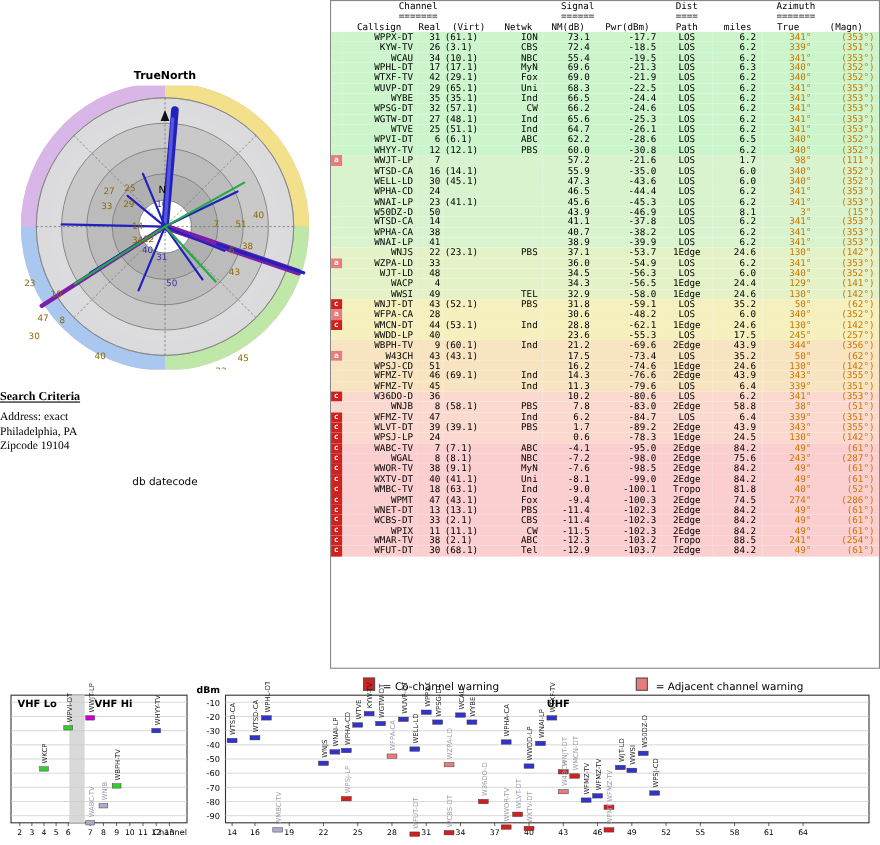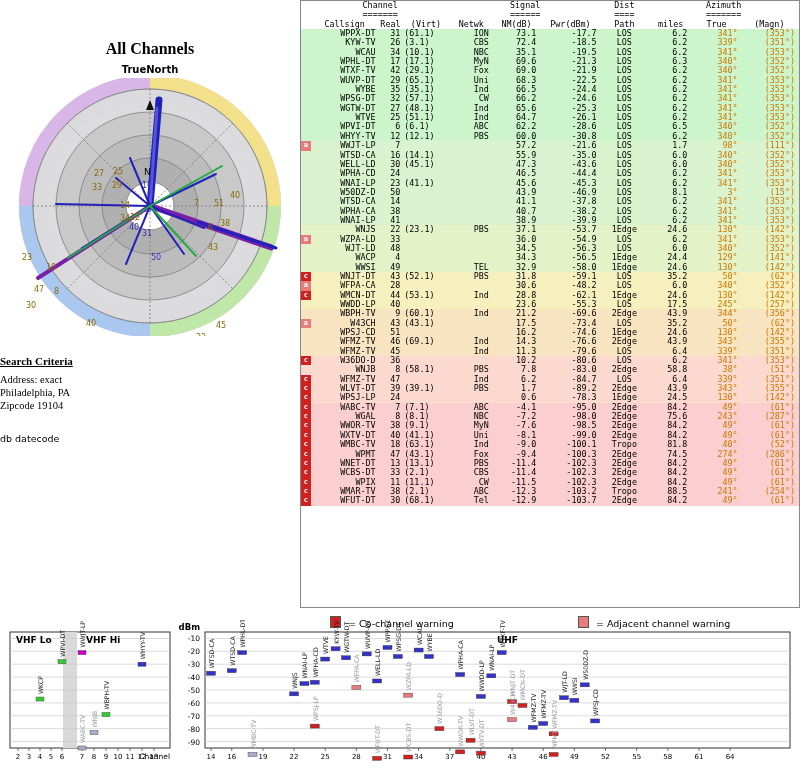--- a/index.html
+++ b/index.html
@@ -28,21 +28,21 @@
   #polar-wrap{position:absolute;left:8px;top:78px;width:284px;height:258px;}
   #polar-wrap svg{display:block;}
 
   .search-box{
     position:absolute;left:0;top:355px;width:354px;text-align:left;
     font-family:"Liberation Serif",serif;
   }
   .search-title{font-size:11px;font-weight:bold;text-decoration:underline;margin-bottom:6px;}
   .search-line{font-size:10.5px;line-height:13px;}
   .db-block{
-    position:absolute;left:0;top:432px;width:300px;text-align:left;font-size:9.5px;line-height:13px;
+    position:absolute;left:0;top:432px;width:300px;text-align:center;font-size:9.5px;line-height:13px;
   }
   .tvfool{
     position:absolute;left:0;top:487px;width:300px;text-align:center;
     font-size:13px;color:#0000cc;text-decoration:underline;font-family:"Liberation Serif",serif;
   }
 
   
   #table-panel{
     left:300px;top:0;width:500px;height:608px;
     border:1px solid #888;box-sizing:border-box;background:#fff;
@@ -80,21 +80,20 @@
   #legend-bar{position:absolute;left:0;top:8px;width:752px;height:18px;}
   .legend-item{position:absolute;font-size:9.5px;}
   .swatch{display:inline-block;width:9px;height:10px;vertical-align:-1px;margin-right:4px;border:1px solid #555;}
   .sw-co{background:#d02020;}
   .sw-adj{background:#e87c7c;}
 </style>
 </head>
 <body>
 
 <div class="panel" id="left-panel">
-  <div id="polar-title">All Channels</div>
   <div id="truenorth-label">TrueNorth</div>
   <div id="polar-wrap">
     <svg width="284" height="258" viewBox="0 0 284 258">
       <defs>
         <radialGradient id="halo" cx="50%" cy="50%" r="50%">
           <stop offset="0%" stop-color="#ffffff"></stop>
           <stop offset="62%" stop-color="#ffffff"></stop>
           <stop offset="78%" stop-color="#f2eef8"></stop>
           <stop offset="100%" stop-color="#e7e2f2"></stop>
         </radialGradient>
@@ -283,21 +282,21 @@
           <td class="c-dist">6.2</td>
           <td class="c-true az">339°</td>
           <td class="c-magn az">(351°)</td>
         </tr>
         <tr style="background: rgb(204, 245, 204);">
           <td class="flagcell"></td>
           <td class="c-call">WCAU</td>
           <td class="c-real">34</td>
           <td class="c-virt">(10.1)</td>
           <td class="c-netw">NBC</td>
-          <td class="c-nm">35.1</td>
+          <td class="c-nm">55.4</td>
           <td class="c-pwr">-19.5</td>
           <td class="c-path">LOS</td>
           <td class="c-dist">6.2</td>
           <td class="c-true az">341°</td>
           <td class="c-magn az">(353°)</td>
         </tr>
         <tr style="background: rgb(204, 245, 204);">
           <td class="flagcell"></td>
           <td class="c-call">WPHL-DT</td>
           <td class="c-real">17</td>

